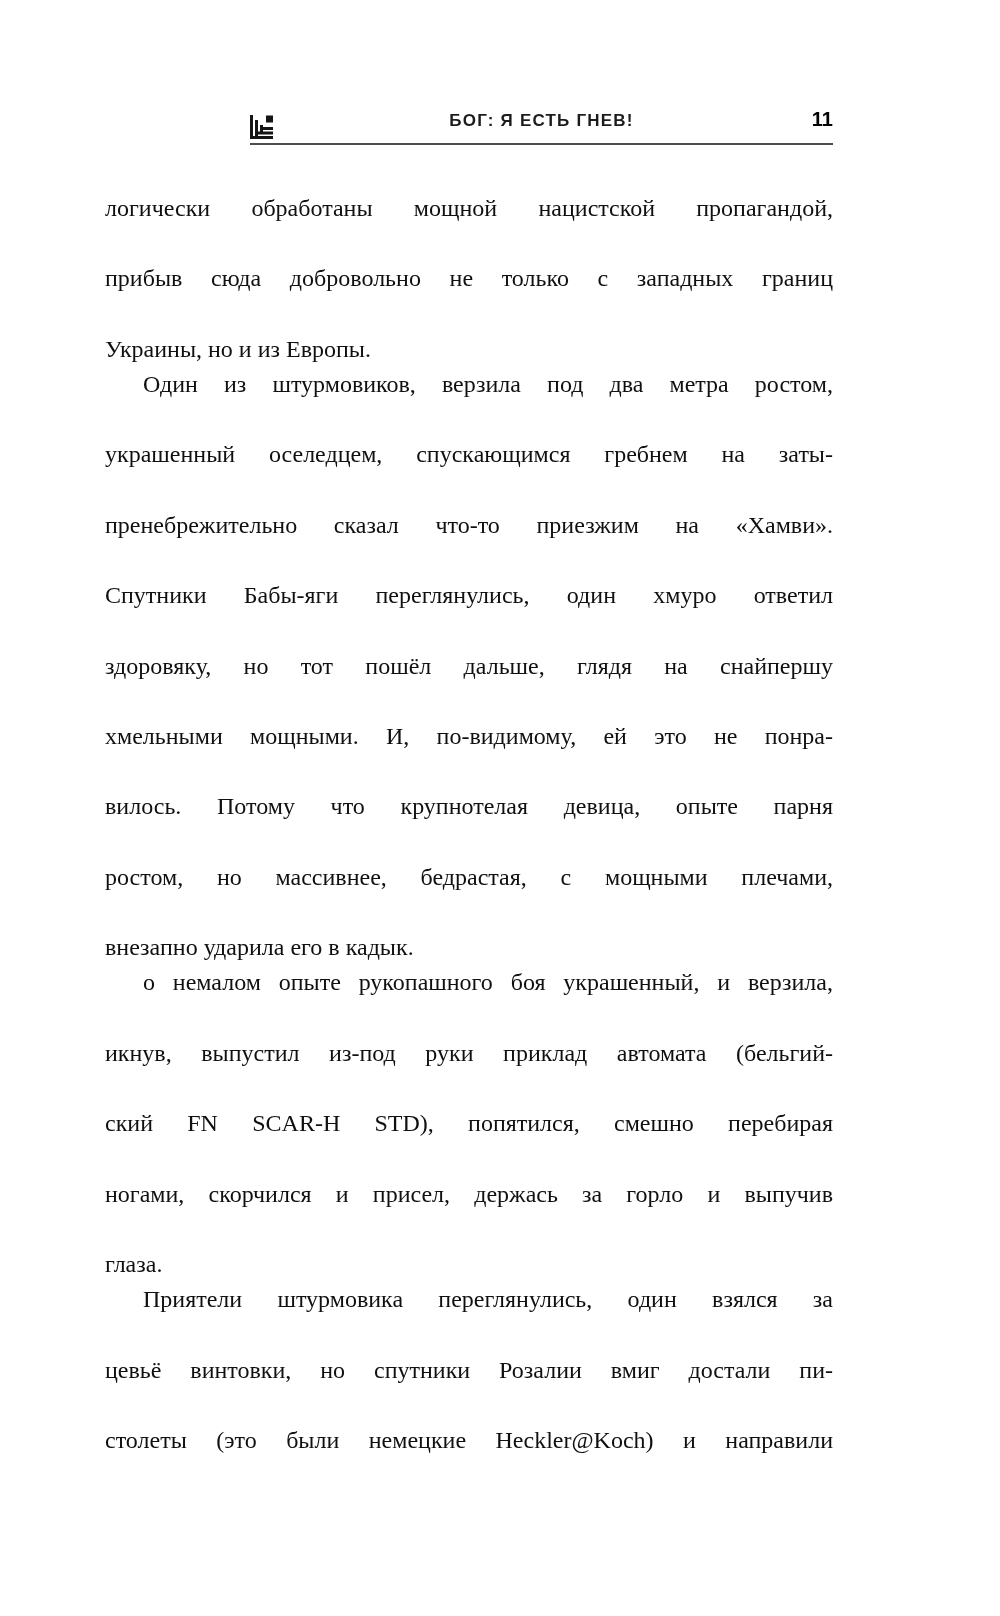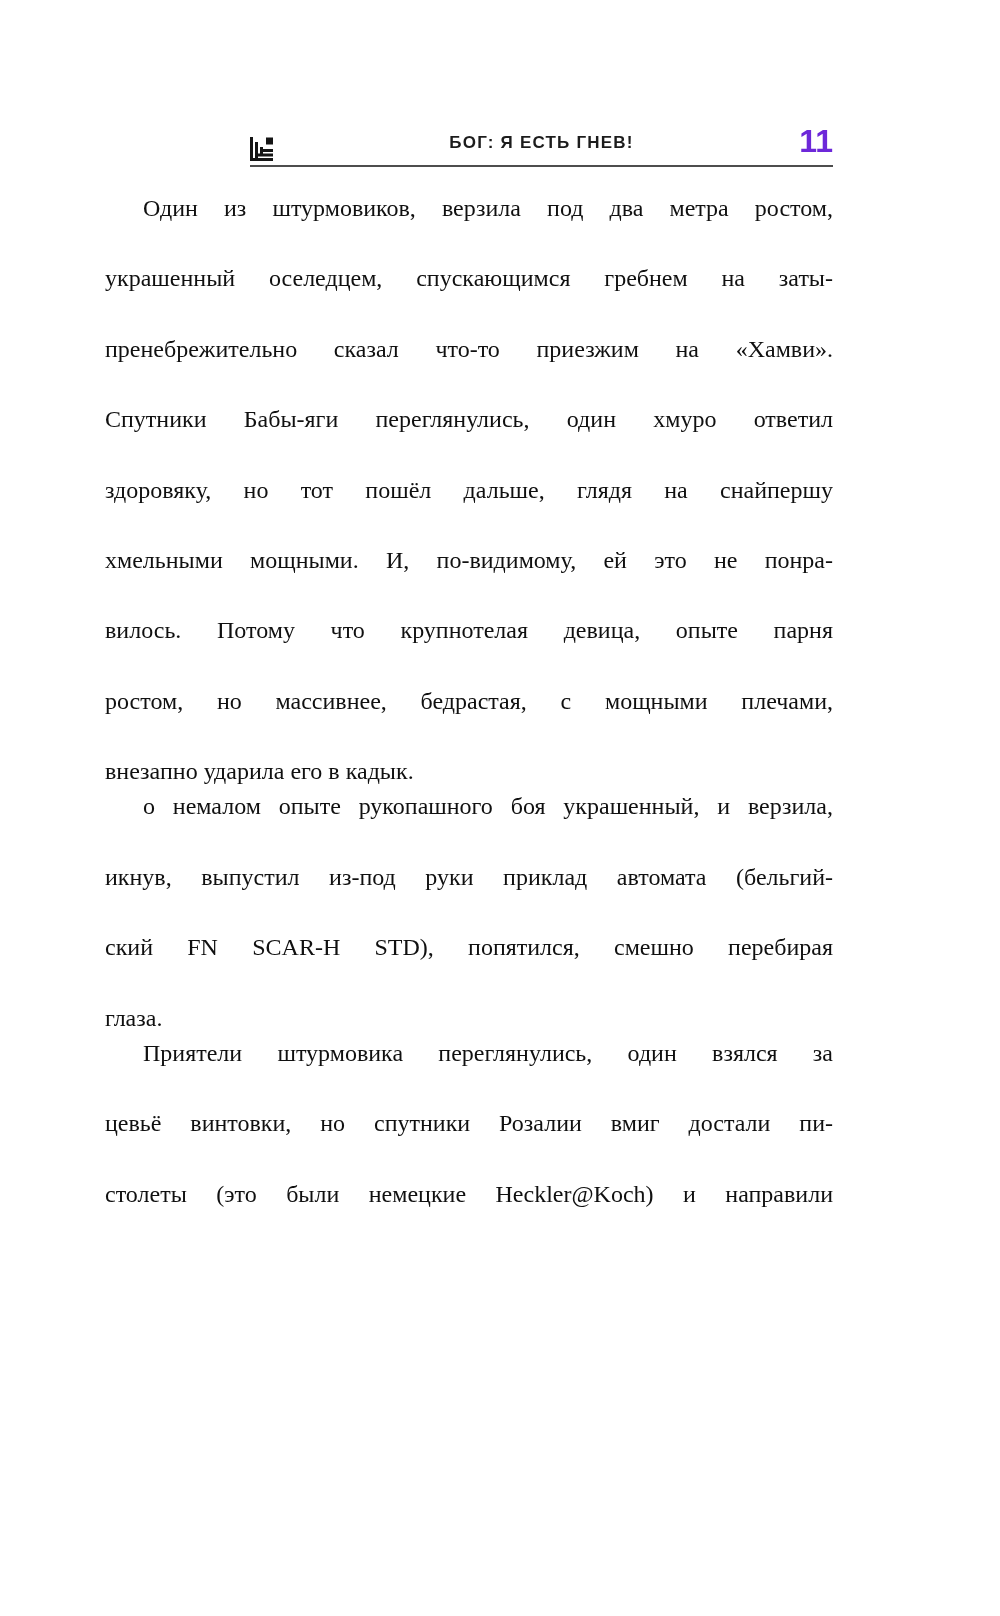--- a/index.html
+++ b/index.html
@@ -10,21 +10,21 @@
     background: #ffffff;
     overflow: hidden;
     font-family: "Liberation Serif", "DejaVu Serif", serif;
     color: #101010;
   }
 
   
   .running-head {
     position: absolute;
     left: 250px;
-    top: 130px;
+    top: 108px;
     width: 583px;
     height: 37px;
   }
   .head-rule {
     position: absolute;
     left: 0; right: 0; bottom: 0;
     height: 2px;
     background: #4d4d4d;
   }
   .logo {
@@ -45,23 +45,23 @@
     font-weight: 700;
     letter-spacing: 1.2px;
     color: #1c1c1c;
     white-space: nowrap;
   }
   .page-num {
     position: absolute;
     right: 0;
     top: -2px;
     font-family: "Liberation Sans", sans-serif;
-    font-size: 32px;
+    font-size: 20px;
     font-weight: 700;
-    color: #6d28d9;
+    color: #000000;
     line-height: 26px;
   }
 
   
   .text-block {
     position: absolute;
     left: 105px;
     top: 191px;
     width: 728px;
     font-size: 24px;
@@ -91,35 +91,41 @@
           <rect x="16" y="0.5" width="7" height="7"></rect>
         </g>
       </svg>
     </span>
     <span class="head-title">БОГ: Я ЕСТЬ ГНЕВ!</span>
     <span class="page-num">11</span>
     <span class="head-rule"></span>
   </header>
 
   <main class="text-block">
+      <p class="para">
+        <span class="line just">логически обработаны мощной нацистской пропагандой,</span>
+        <span class="line just">прибыв сюда добровольно не только с западных границ</span>
+        <span class="line">Украины, но и из Европы.</span>
+      </p>
       <p class="para indent">
         <span class="line just">Один из штурмовиков, верзила под два метра ростом,</span>
         <span class="line just">украшенный оселедцем, спускающимся гребнем на заты-</span>
         <span class="line just">пренебрежительно сказал что-то приезжим на «Хамви».</span>
         <span class="line just">Спутники Бабы-яги переглянулись, один хмуро ответил</span>
         <span class="line just">здоровяку, но тот пошёл дальше, глядя на снайпершу</span>
         <span class="line just">хмельными мощными. И, по-видимому, ей это не понра-</span>
         <span class="line just">вилось. Потому что крупнотелая девица, опыте парня</span>
         <span class="line just">ростом, но массивнее, бедрастая, с мощными плечами,</span>
         <span class="line">внезапно ударила его в кадык.</span>
       </p>
       <p class="para indent">
         <span class="line just">о немалом опыте рукопашного боя украшенный, и верзила,</span>
         <span class="line just">икнув, выпустил из-под руки приклад автомата (бельгий-</span>
         <span class="line just">ский FN SCAR-H STD), попятился, смешно перебирая</span>
+        <span class="line just">ногами, скорчился и присел, держась за горло и выпучив</span>
         <span class="line">глаза.</span>
       </p>
       <p class="para indent">
         <span class="line just">Приятели штурмовика переглянулись, один взялся за</span>
         <span class="line just">цевьё винтовки, но спутники Розалии вмиг достали пи-</span>
         <span class="line just">столеты (это были немецкие Heckler@Koch) и направили</span>
       </p>
     </main>
 
 </div>

